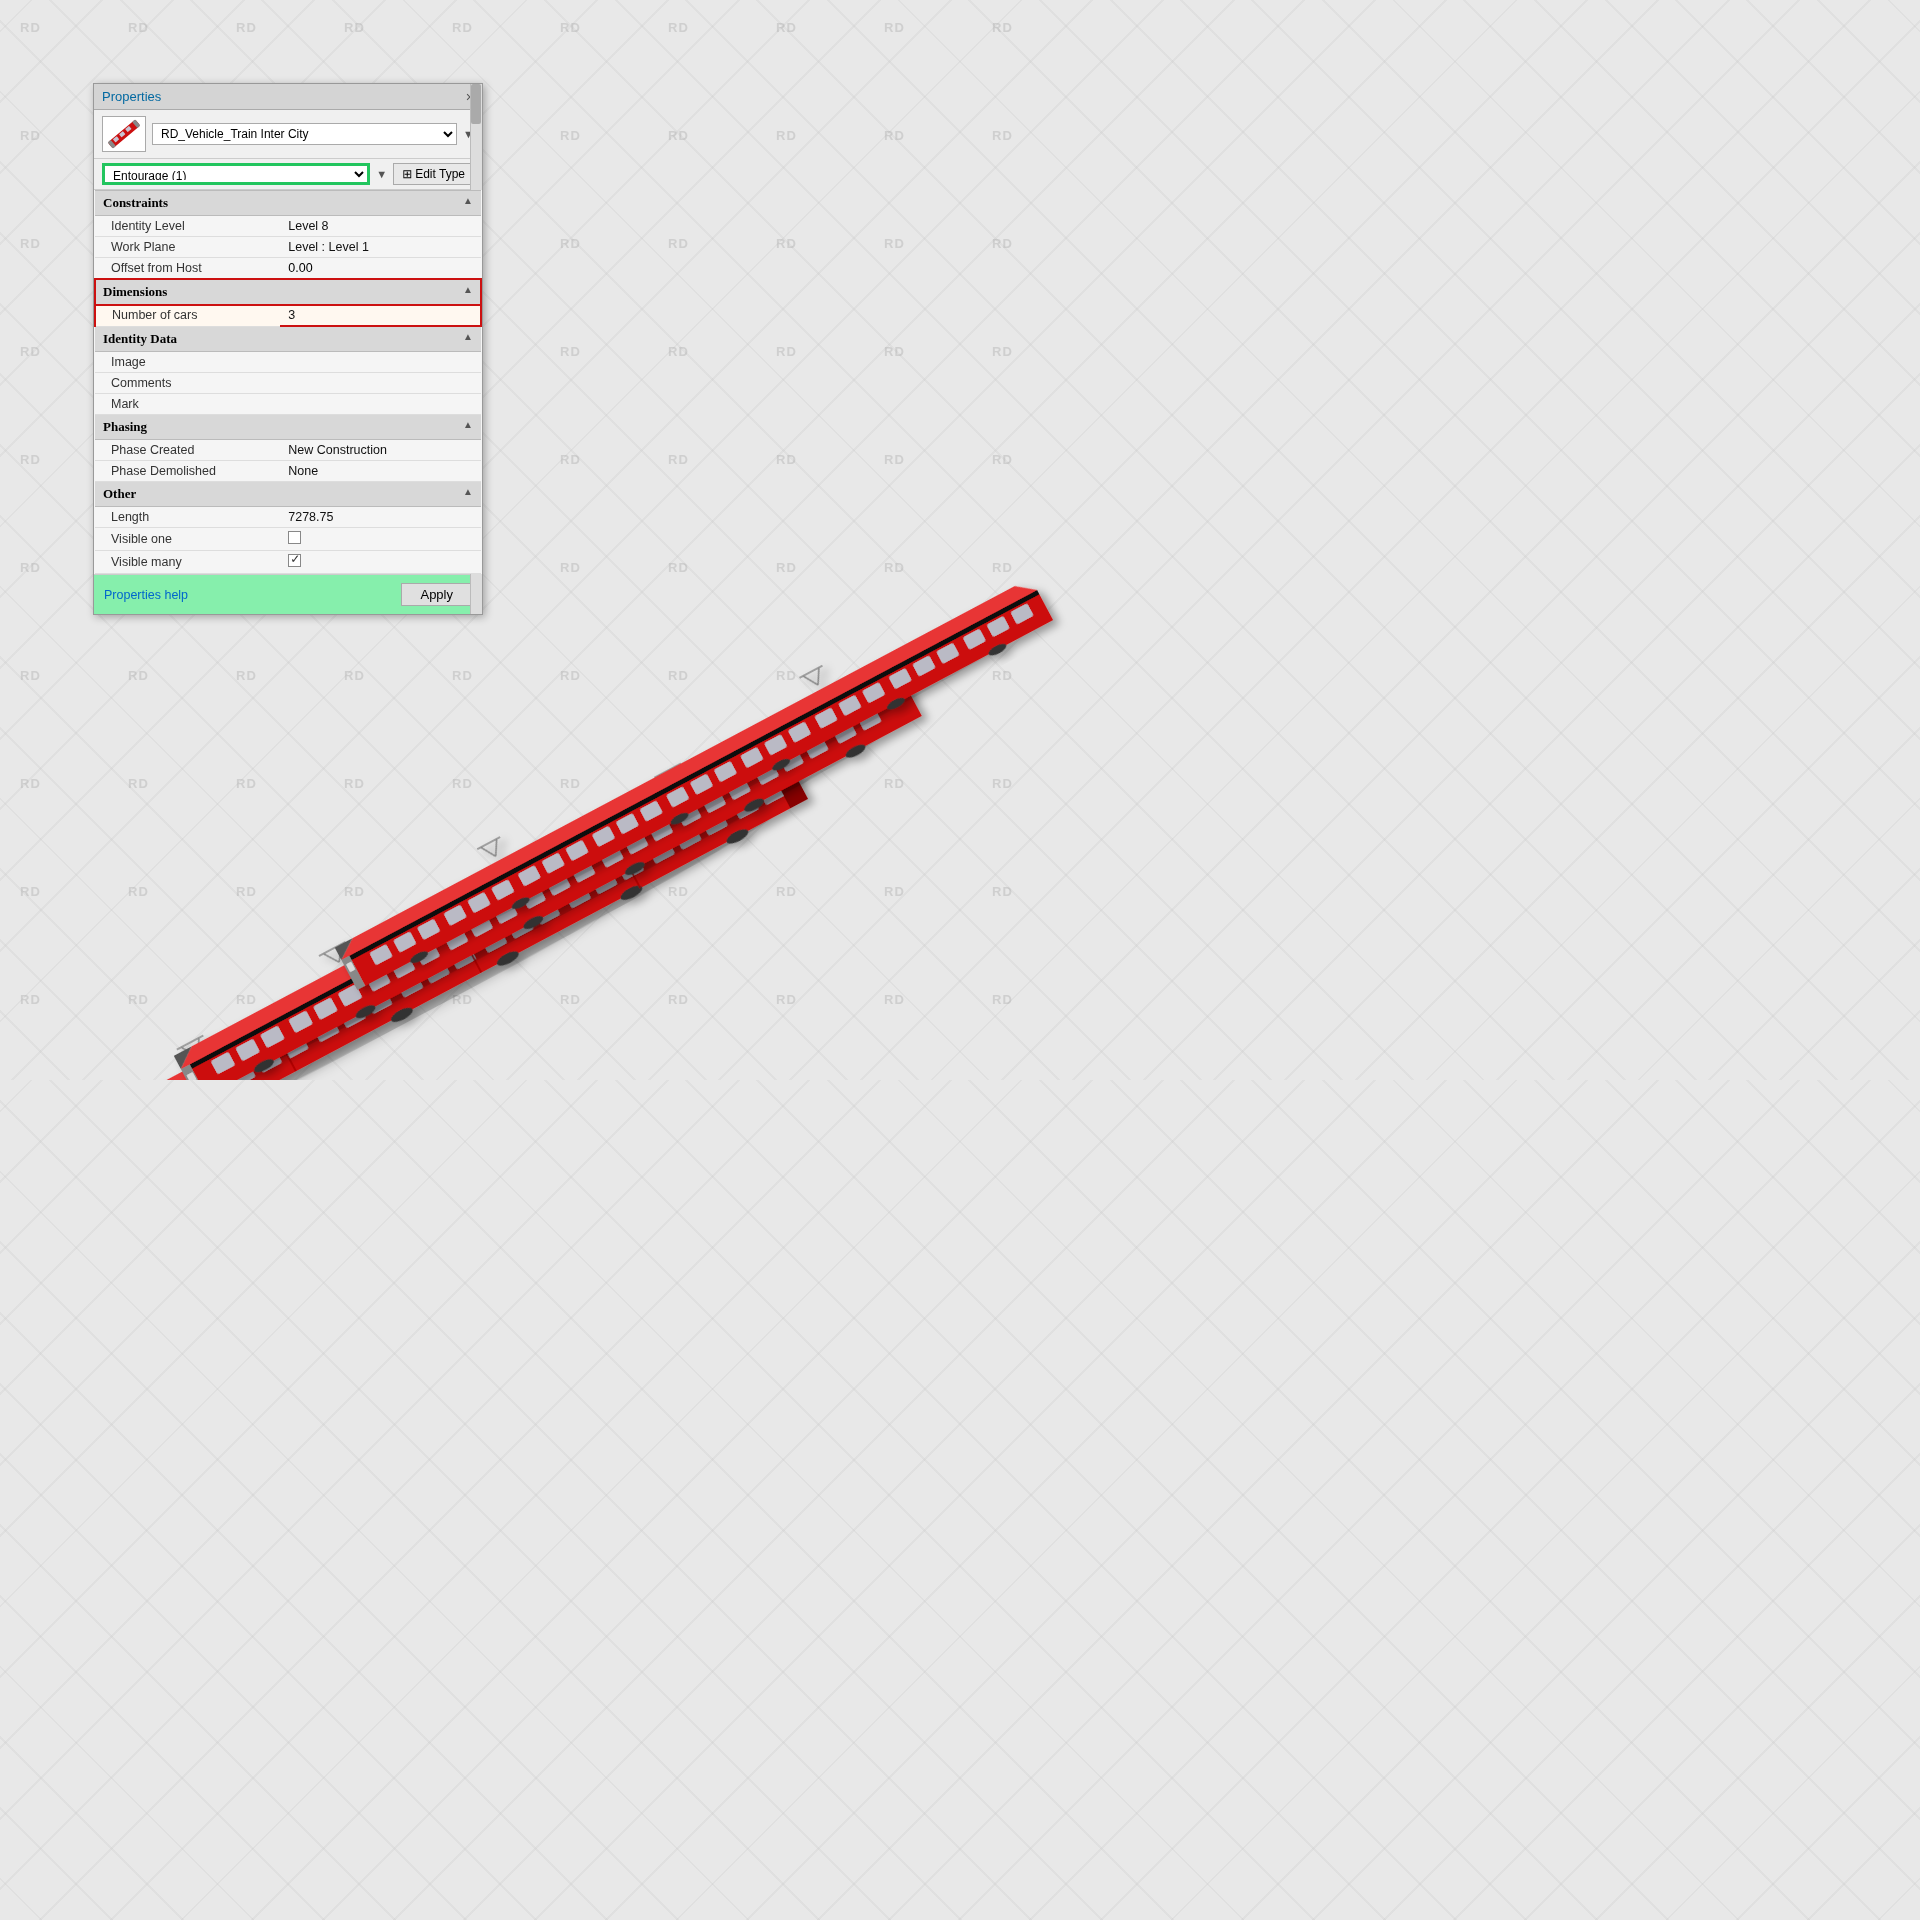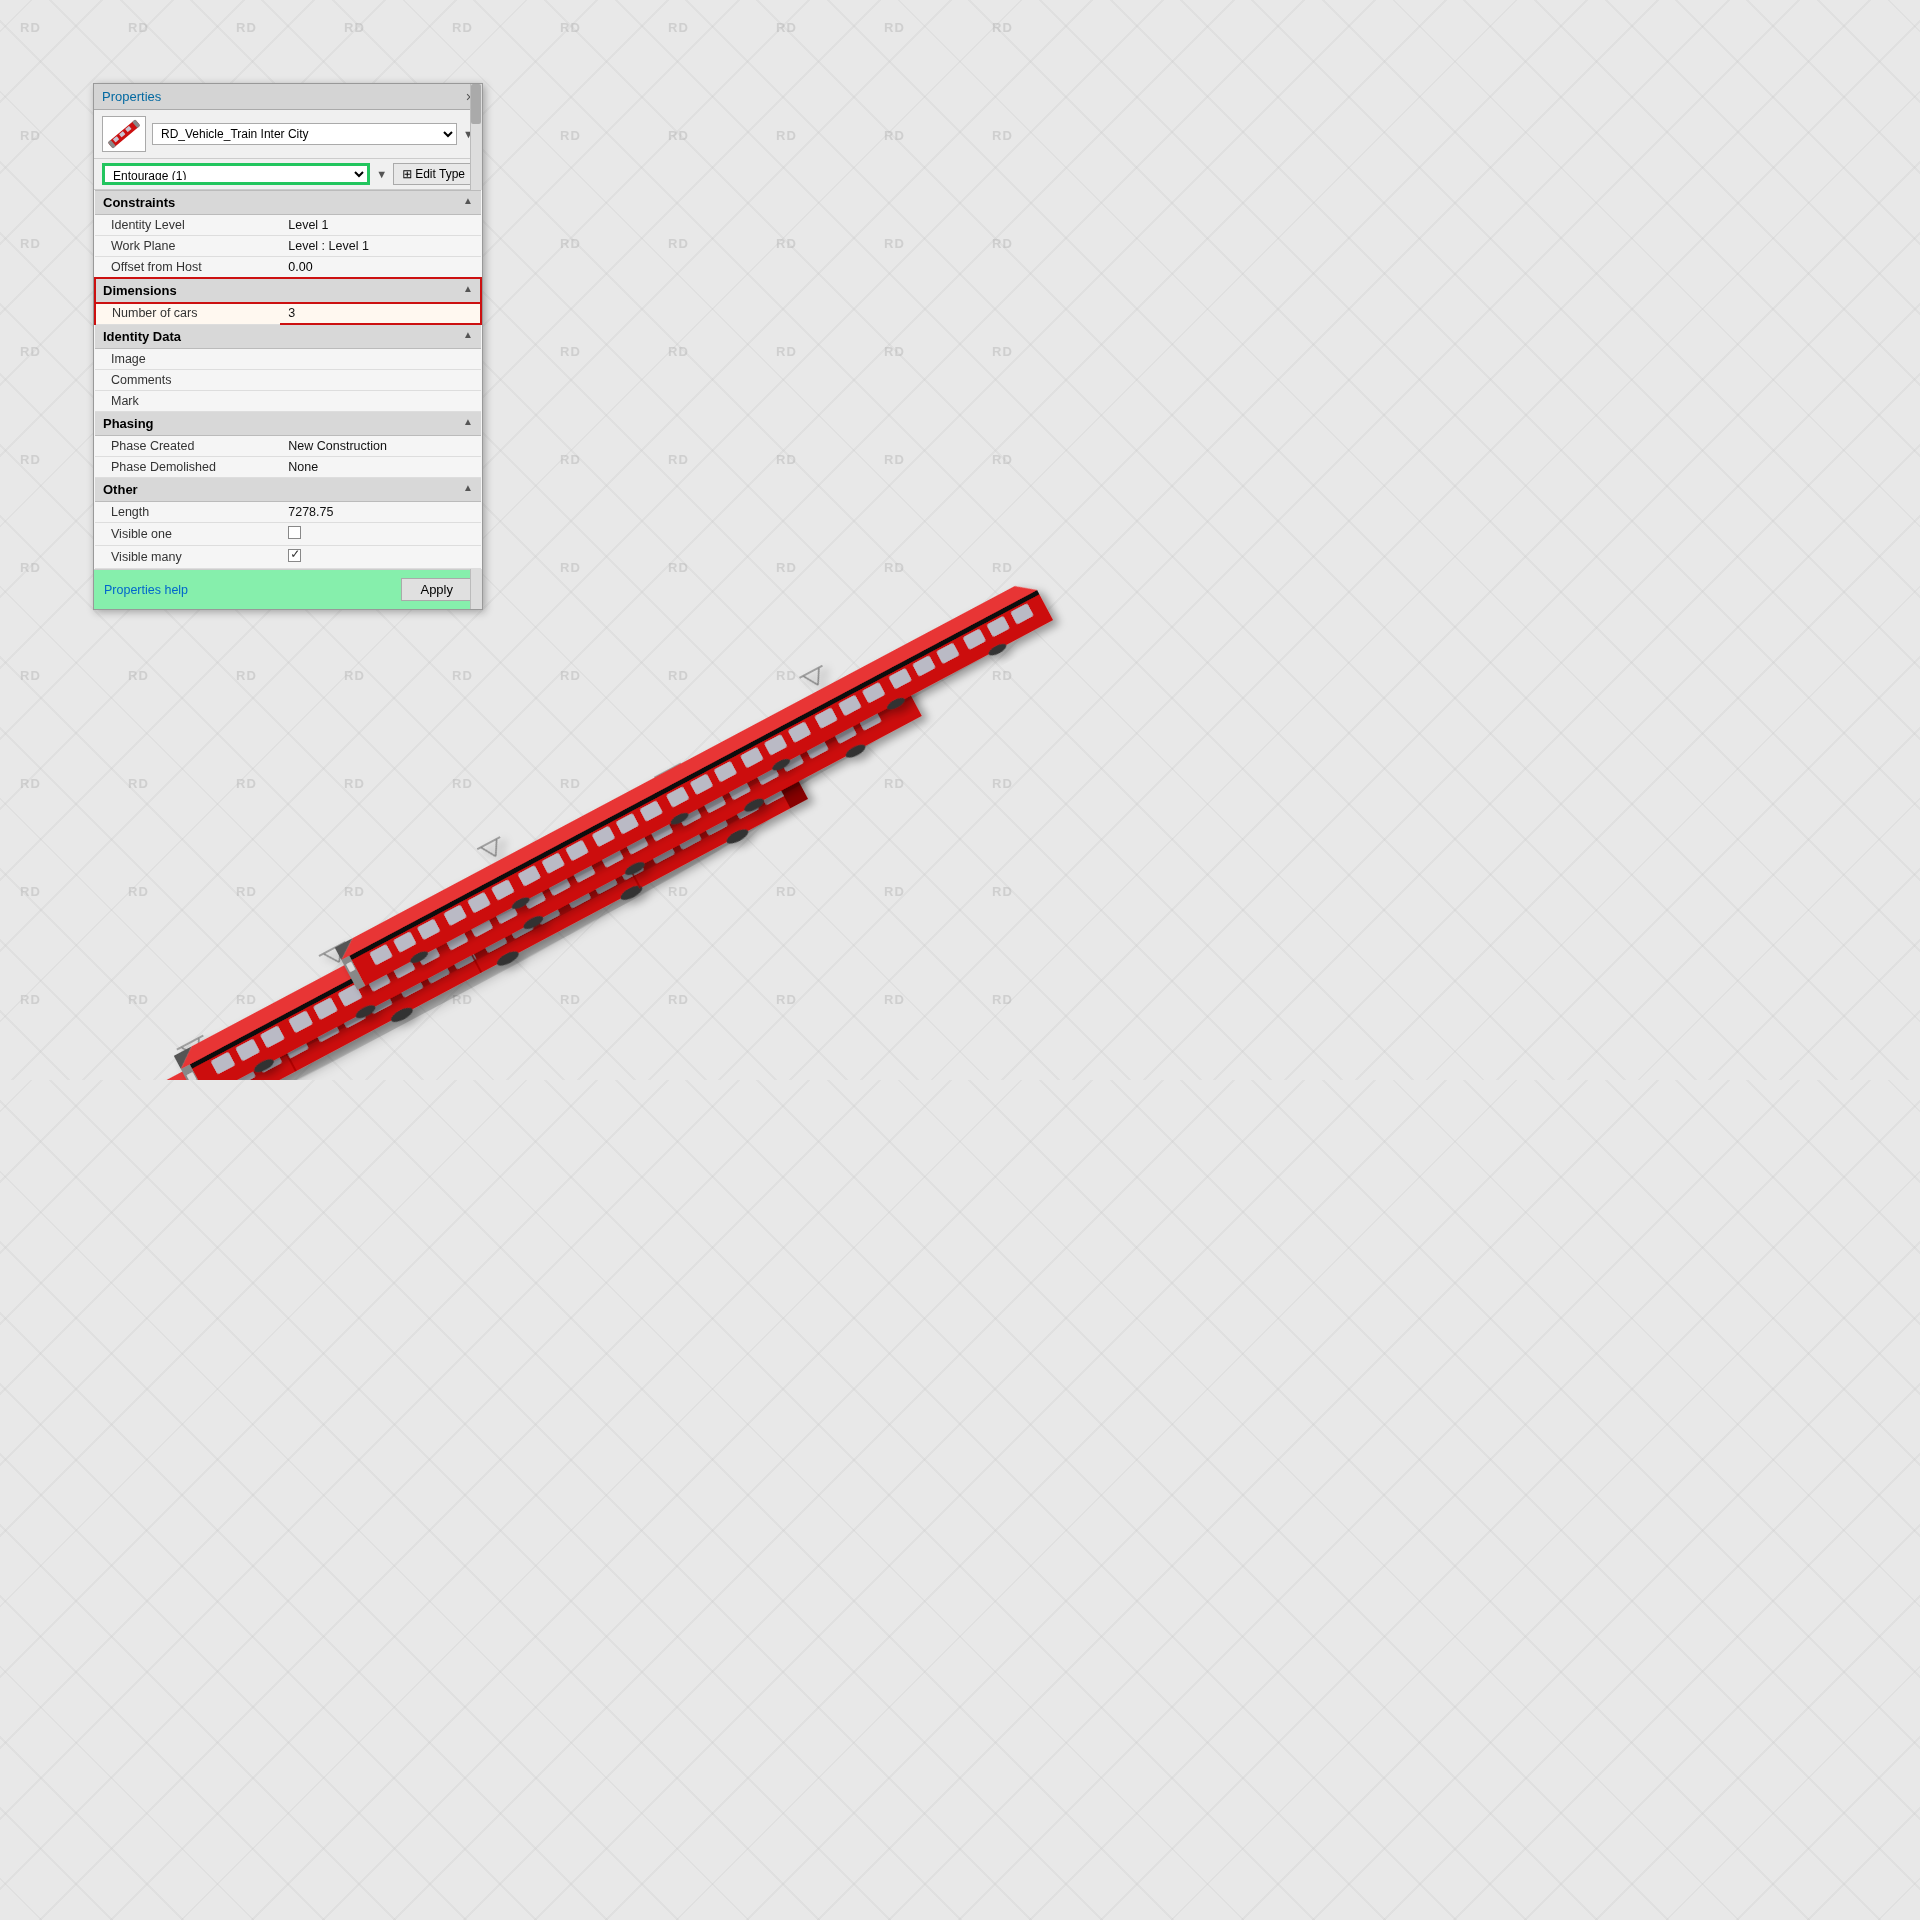--- a/index.html
+++ b/index.html
@@ -150,20 +150,21 @@
       background: #f5f5f5;
     }
 
     .section-header {
       background: #d8d8d8;
       font-size: 13px;
       font-weight: 600;
       padding: 3px 8px;
       border-top: 1px solid #bbb;
       border-bottom: 1px solid #bbb;
+      font-family: Liberation Serif, serif;
     }
 
     .section-header td {
       padding: 4px 8px;
     }
 
     .section-header-expand {
       float: right;
       font-size: 10px;
       color: #555;
@@ -410,21 +411,21 @@
 
       <tbody>
           <tr class="section-header">
         <td colspan="2">
           <span>Constraints</span>
           <span class="section-header-expand">▲</span>
         </td>
       </tr>
       <tr class="prop-row">
         <td class="prop-label">Identity Level</td>
-        <td class="prop-value">Level 1</td>
+        <td class="prop-value">Level 8</td>
       </tr>
       <tr class="prop-row">
         <td class="prop-label">Work Plane</td>
         <td class="prop-value">Level : Level 1</td>
       </tr>
       <tr class="prop-row">
         <td class="prop-label">Offset from Host</td>
         <td class="prop-value">
           <input type="text" value="0.00" style="border: none; background: transparent; width: 100%; font-size: 12.5px;">
         </td>

